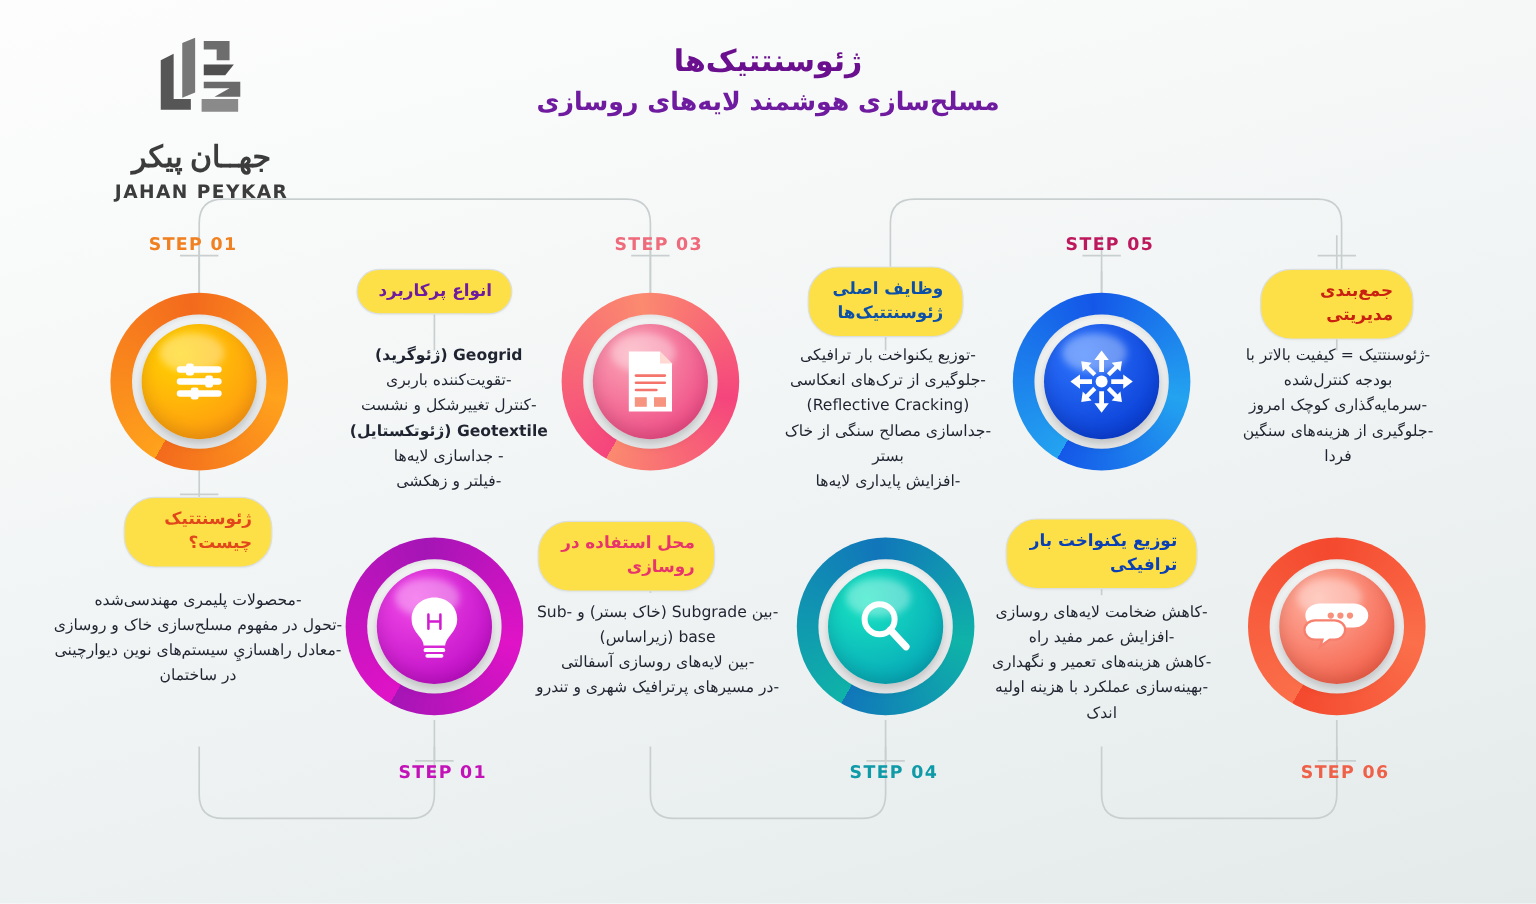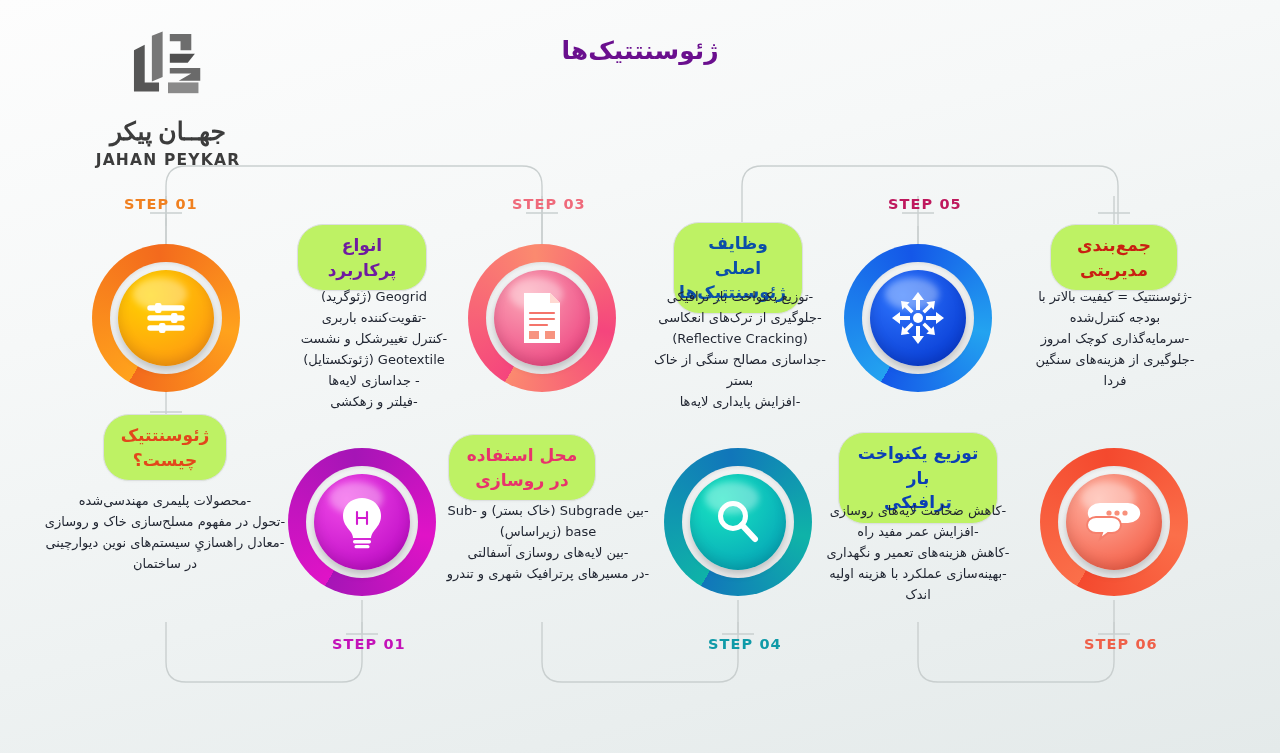--- a/index.html
+++ b/index.html
@@ -54,33 +54,33 @@
   .core svg { position: relative; z-index: 3; }
 
   
   .step-label {
     position: absolute; z-index: 4; font-size: 14.5px; letter-spacing: 1.1px;
     font-weight: 600; direction: ltr; white-space: nowrap;
   }
 
   
   .pill {
-    position: absolute; z-index: 4; background: #bef264;
+    position: absolute; z-index: 4; background: #fde047;
     border: 1.4px solid #dcdfe0; border-radius: 26px;
-    padding: 8px 16px; text-align: center; line-height: 1.45;
-    font-size: 17px; font-weight: 700;
+    padding: 8px 16px; text-align: right; line-height: 1.45;
+    font-size: 14px; font-weight: 700;
     box-shadow: 0 1px 2px rgba(0,0,0,.03);
   }
 
   
   .body-text {
     position: absolute; z-index: 4; text-align: center;
     font-size: 13px; line-height: 1.62; color: #1f2430;
   }
-  .body-text b { font-weight: 400; }
+  .body-text b { font-weight: 700; }
 </style>
 </head>
 <body>
 
 <svg class="connectors" width="1280" height="753" viewBox="0 0 1280 753" fill="none">
   <g stroke="#c9cfcf" stroke-width="1.4" fill="none">
 
     <path d="M166 226 L166 186 Q166 166 186 166 L522 166 Q542 166 542 186 L542 226"></path>
 
     <path d="M742 226 L742 186 Q742 166 762 166 L1098 166 Q1118 166 1118 186 L1118 226"></path>
@@ -125,20 +125,21 @@
       <path d="M50 42 L84 42 L84 56 L60 56 L74 48 L50 48 Z" fill="#6a6a6a"></path>
       <path d="M48 58 L82 58 L82 70 L48 70 Z" fill="#8a8a8a"></path>
     </g>
   </svg>
   <div class="logo-fa">جهــان پیکر</div>
   <div class="logo-en">JAHAN PEYKAR</div>
 </div>
 
 <div class="header">
   <div class="header-title" style="color: rgb(106, 15, 142);">ژئوسنتتیک‌ها</div>
+  <div class="header-sub" style="color: rgb(111, 27, 160);">مسلح‌سازی هوشمند لایه‌های روسازی</div>
 </div>
 
 <div class="node" style="left:92px; top:244px;">
   <div class="ring" id="ring-0" style="background: conic-gradient(from 210deg, rgb(255, 162, 28), rgb(243, 106, 29) 40%, rgb(255, 162, 28) 70%, rgb(243, 106, 29));">
     <div class="core" id="core-0" style="background: radial-gradient(circle at 34% 26%, rgb(255, 212, 0) 0%, rgb(255, 155, 16) 78%);">
       <svg width="52" height="52" viewBox="0 0 52 52">
         <g stroke="#fff" stroke-width="5.4" stroke-linecap="round">
           <line x1="10" y1="16" x2="42" y2="16"></line>
           <line x1="10" y1="26" x2="42" y2="26"></line>
           <line x1="10" y1="36" x2="42" y2="36"></line>

